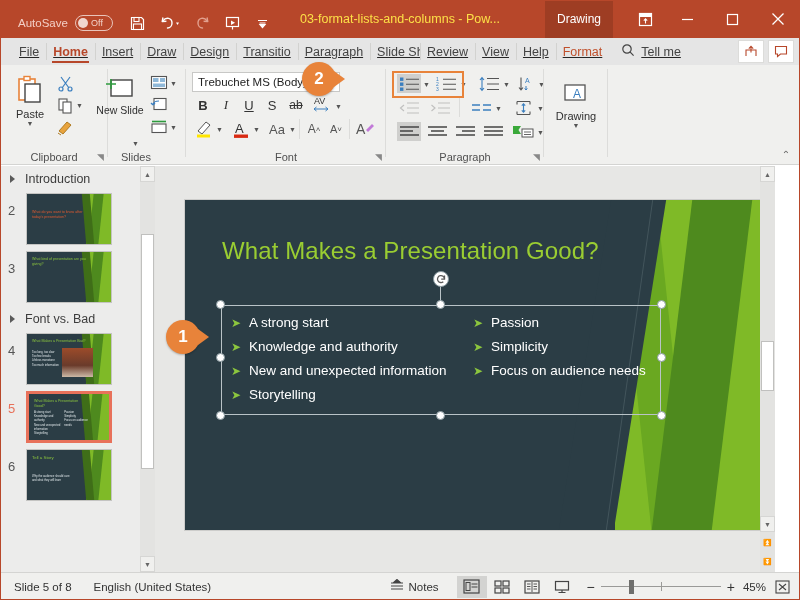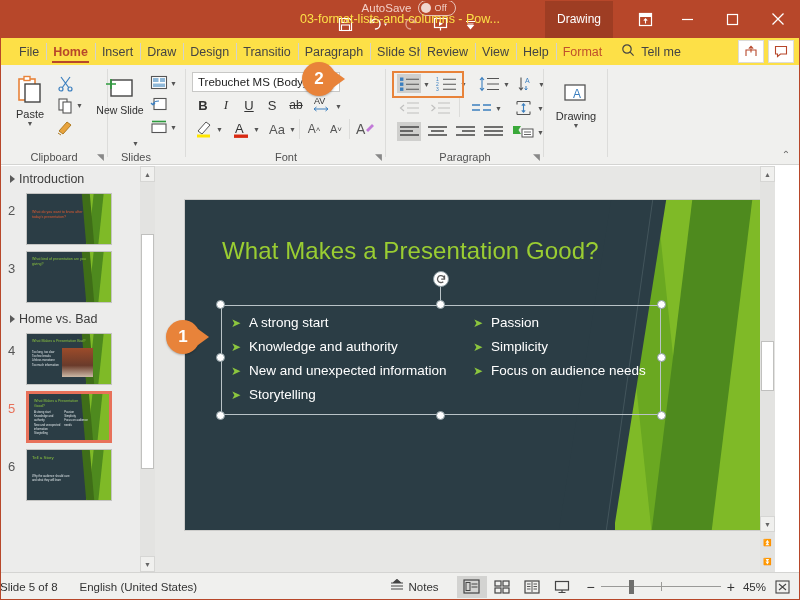--- a/index.html
+++ b/index.html
@@ -9,21 +9,21 @@
     font-size: 12px;
     color: #262626;
     background: #f0f0ee;
     -webkit-font-smoothing: antialiased;
   }
   #app { position: relative; width: 800px; height: 600px; background: #fff; }
 
   
   .titlebar {
     position: absolute; top: 0; left: 0; width: 800px; height: 46px;
-    background: #b7472a; display: flex; align-items: center; flex-direction: column;
+    background: #b7472a; display: flex; align-items: center;
   }
   .autosave-wrap { display: flex; align-items: center; margin-left: 18px; gap: 7px; }
   .autosave-label { color: #f3cfc6; font-size: 11.5px; }
   .toggle {
     width: 38px; height: 16px; border-radius: 9px; border: 1px solid #e9c4ba;
     display: flex; align-items: center; padding: 0 2px; gap: 3px;
   }
   .toggle .knob { width: 10px; height: 10px; border-radius: 50%; background: #f0d6ce; }
   .toggle .offtxt { color: #f3d3ca; font-size: 9px; letter-spacing: .2px; }
   .qat { display: flex; align-items: center; gap: 13px; margin-left: 16px; }
@@ -41,21 +41,21 @@
   .win-btns { position: absolute; right: 0; top: 0; height: 38px; display: flex; align-items: center; }
   .win-btn {
     width: 45px; height: 38px; display: flex; align-items: center; justify-content: center;
     color: #fff;
   }
   .ribbon-disp { width: 40px; }
 
   
   .tabbar {
     position: absolute; top: 38px; left: 0; width: 800px; height: 27px;
-    background: #fde047; display: flex; align-items: center; border-bottom: 0;
+    background: #e5e5e5; display: flex; align-items: center; border-bottom: 0; text-decoration: underline;
   }
   .tab {
     font-size: 12.5px; color: #444; padding: 0 7px; height: 27px;
     display: flex; align-items: center; position: relative; white-space: nowrap;
     overflow: hidden;
   }
   .tab + .tab::before {
     content: ""; position: absolute; left: 0; top: 5px; height: 17px; width: 1px; background: #d2d2d0;
   }
   .tab.active { color: #b7472a; font-weight: bold; }
@@ -116,21 +116,21 @@
     position: absolute; right: -9px; top: 9px; width: 0; height: 0;
     border-top: 8px solid transparent; border-bottom: 8px solid transparent;
     border-left: 11px solid #e8833a;
   }
 
   
   .thumbpane {
     position: absolute; top: 166px; left: 0; width: 140px; height: 406px;
     background: #ececeb; overflow: hidden;
   }
-  .sec-head { display: flex; align-items: center; gap: 4px; padding: 6px 0 4px 10px; }
+  .sec-head { display: flex; align-items: center; gap: 10px; padding: 6px 0 4px 10px; }
   .sec-tri { width: 0; height: 0; border-left: 5px solid #5a5a5a; border-top: 4px solid transparent; border-bottom: 4px solid transparent; }
   .sec-name { font-size: 12.5px; color: #3c3c3c; }
   .thumb-row { display: flex; align-items: flex-start; padding: 3px 0 3px 8px; }
   .thumb-num { width: 18px; font-size: 13px; color: #555; text-align: left; padding-top: 10px; }
   .thumb {
     width: 86px; height: 52px; border: 1px solid #c4c4c2; background: #2b3d45;
     position: relative; overflow: hidden;
   }
   .thumb.sel { border: 3px solid #e8715a; }
   .thumb-row.sel .thumb-num { color: #e8715a; }
@@ -616,21 +616,21 @@
         <div class="tslide-bg"></div>
         <div class="tg1"></div>
         <div class="tg2"></div>
         <div class="tg3"></div>
         <div class="ttitle" style="color:#8cc63e">What kind of presentation are you giving?</div>
       </div>
     </div>
 
     <div class="sec-head">
       <span class="sec-tri"></span>
-      <span class="sec-name">Home vs. Bad</span>
+      <span class="sec-name">Font vs. Bad</span>
     </div>
 
     <div class="thumb-row">
       <span class="thumb-num">4</span>
       <div class="thumb">
         <div class="tslide-bg"></div>
         <div class="tg1"></div>
         <div class="tg2"></div>
         <div class="tg3"></div>
         <div class="ttitle" style="color:#8cc63e">What Makes a Presentation Bad?</div>
@@ -765,21 +765,21 @@
 
   <div class="sb" style="left:760px;top:166px;width:15px;height:406px">
     <div class="sb-btn" style="left:0;top:0;width:15px;height:16px">▲</div>
     <div class="sb-thumb" style="left:1px;top:175px;width:13px;height:50px"></div>
     <div class="sb-btn" style="left:0;top:350px;width:15px;height:16px">▼</div>
     <div class="sb-btn" style="left:0;top:368px;width:15px;height:18px;border:none;background:transparent">⏫</div>
     <div class="sb-btn" style="left:0;top:387px;width:15px;height:18px;border:none;background:transparent">⏬</div>
   </div>
 
   <div class="statusbar">
-    <span class="sb-item" style="">Slide 5 of 8</span>
+    <span class="sb-item" style="margin-left:14px">Slide 5 of 8</span>
     <span class="sb-item" style="margin-left:22px">English (United States)</span>
 
     <span class="sb-item" style="margin-left:auto">
       <span>
         <svg width="14" height="13" viewBox="0 0 14 13">
             <path d="M1 4h12 M1 7h12 M1 10h12 M7 0.5 L4.2 3 h5.6z" stroke="#444" stroke-width="1.1" fill="#444"></path>
           </svg>
       </span>
       <span>Notes</span>
     </span>

